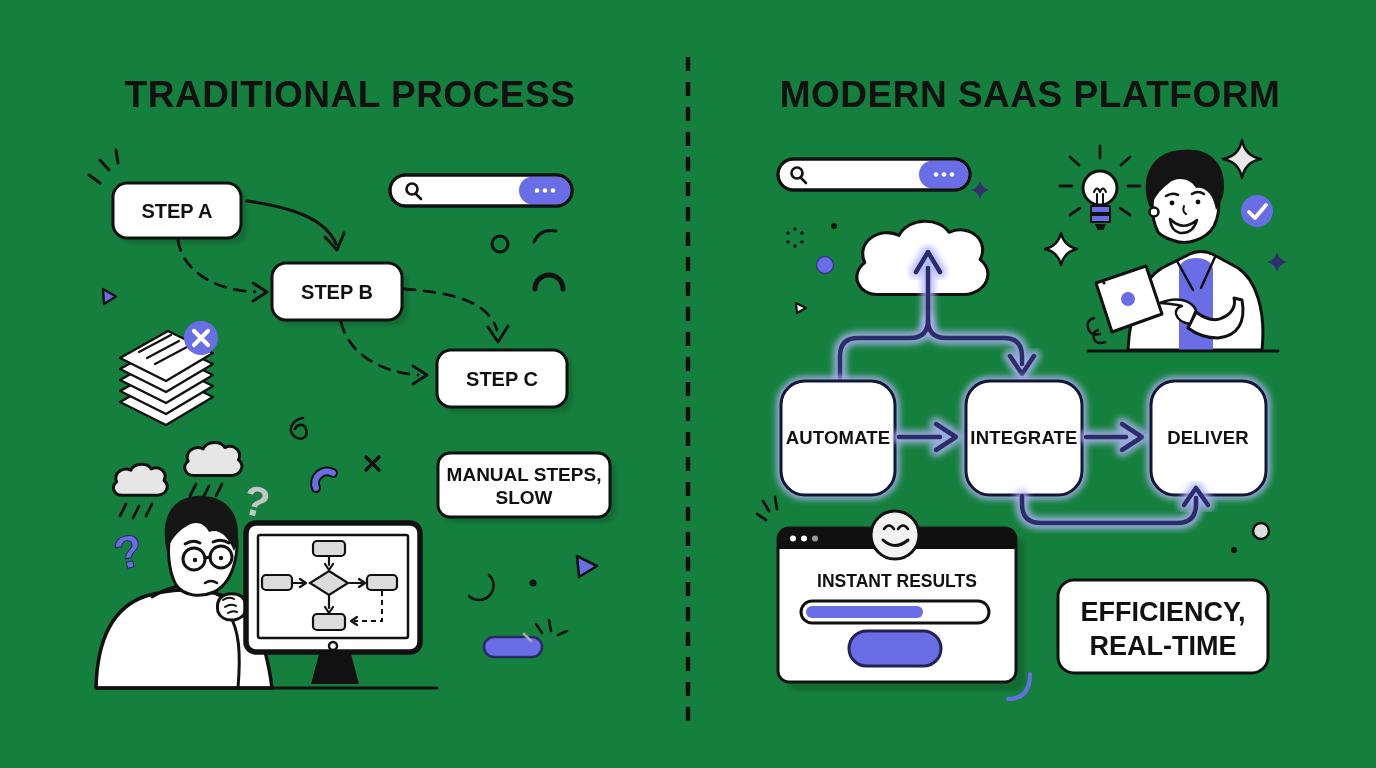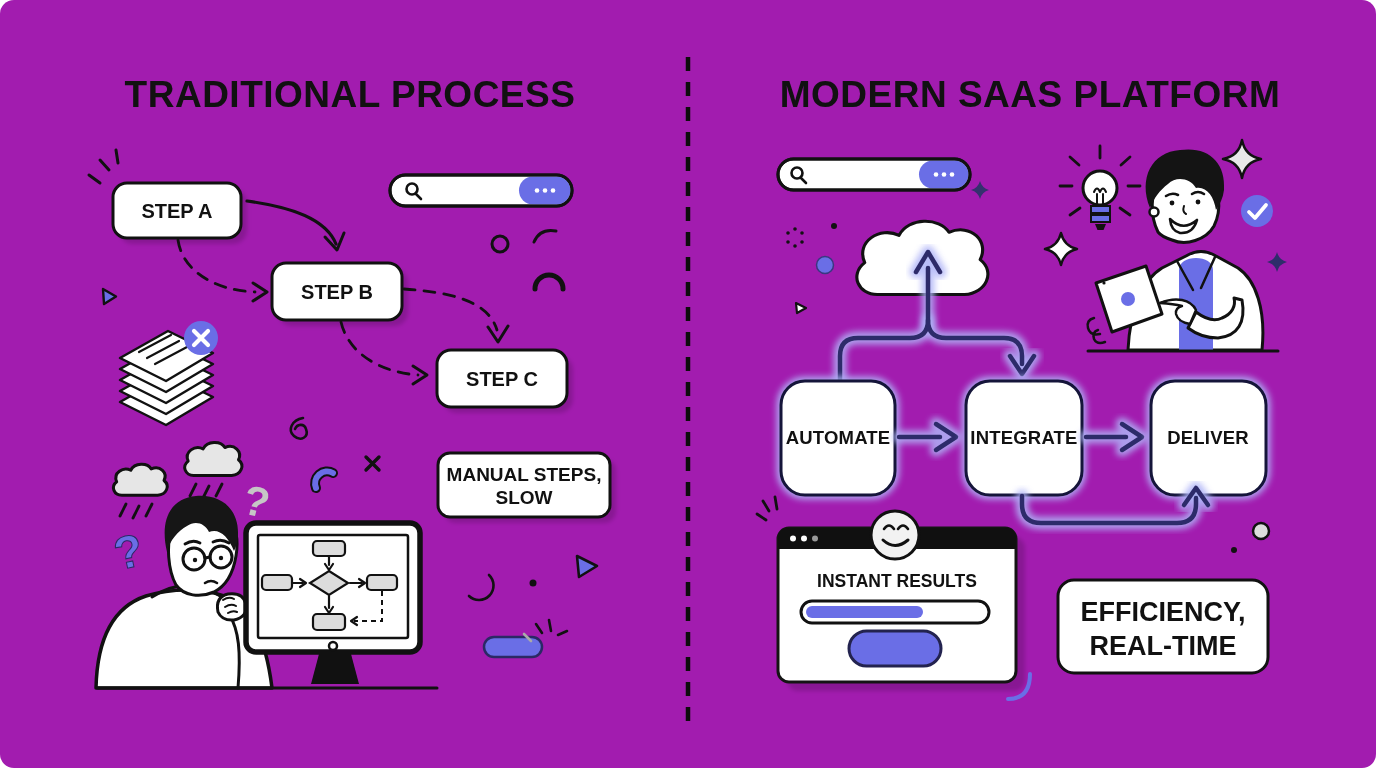--- a/index.html
+++ b/index.html
@@ -1,19 +1,18 @@
 <!DOCTYPE html>
 <html><head>
 <meta charset="utf-8">
 <style>
   html,body{margin:0;padding:0;background:#ffffff;}
   .stage{
-    position:relative;width:1376px;height:768px;background:#a21caf;overflow:hidden;
+    position:relative;width:1376px;height:768px;background:#15803d;overflow:hidden;
     font-family:"Liberation Sans",sans-serif;
-    border-radius:14px;
   }
   svg{position:absolute;inset:0;}
   svg text{font-family:"Liberation Sans","DejaVu Sans",sans-serif;font-weight:bold;fill:#111111;}
   .title{font-size:37px;letter-spacing:.5px;}
   .steplbl{font-size:20px;}
   .flowlbl{font-size:18.5px;letter-spacing:.2px;}
   .calloutlbl{font-size:19px;}
   .bigcalloutlbl{font-size:27px;}
   .winlbl{font-size:17.5px;}
   .qmark-gray{font-size:42px;fill:#c6c6c6;}

